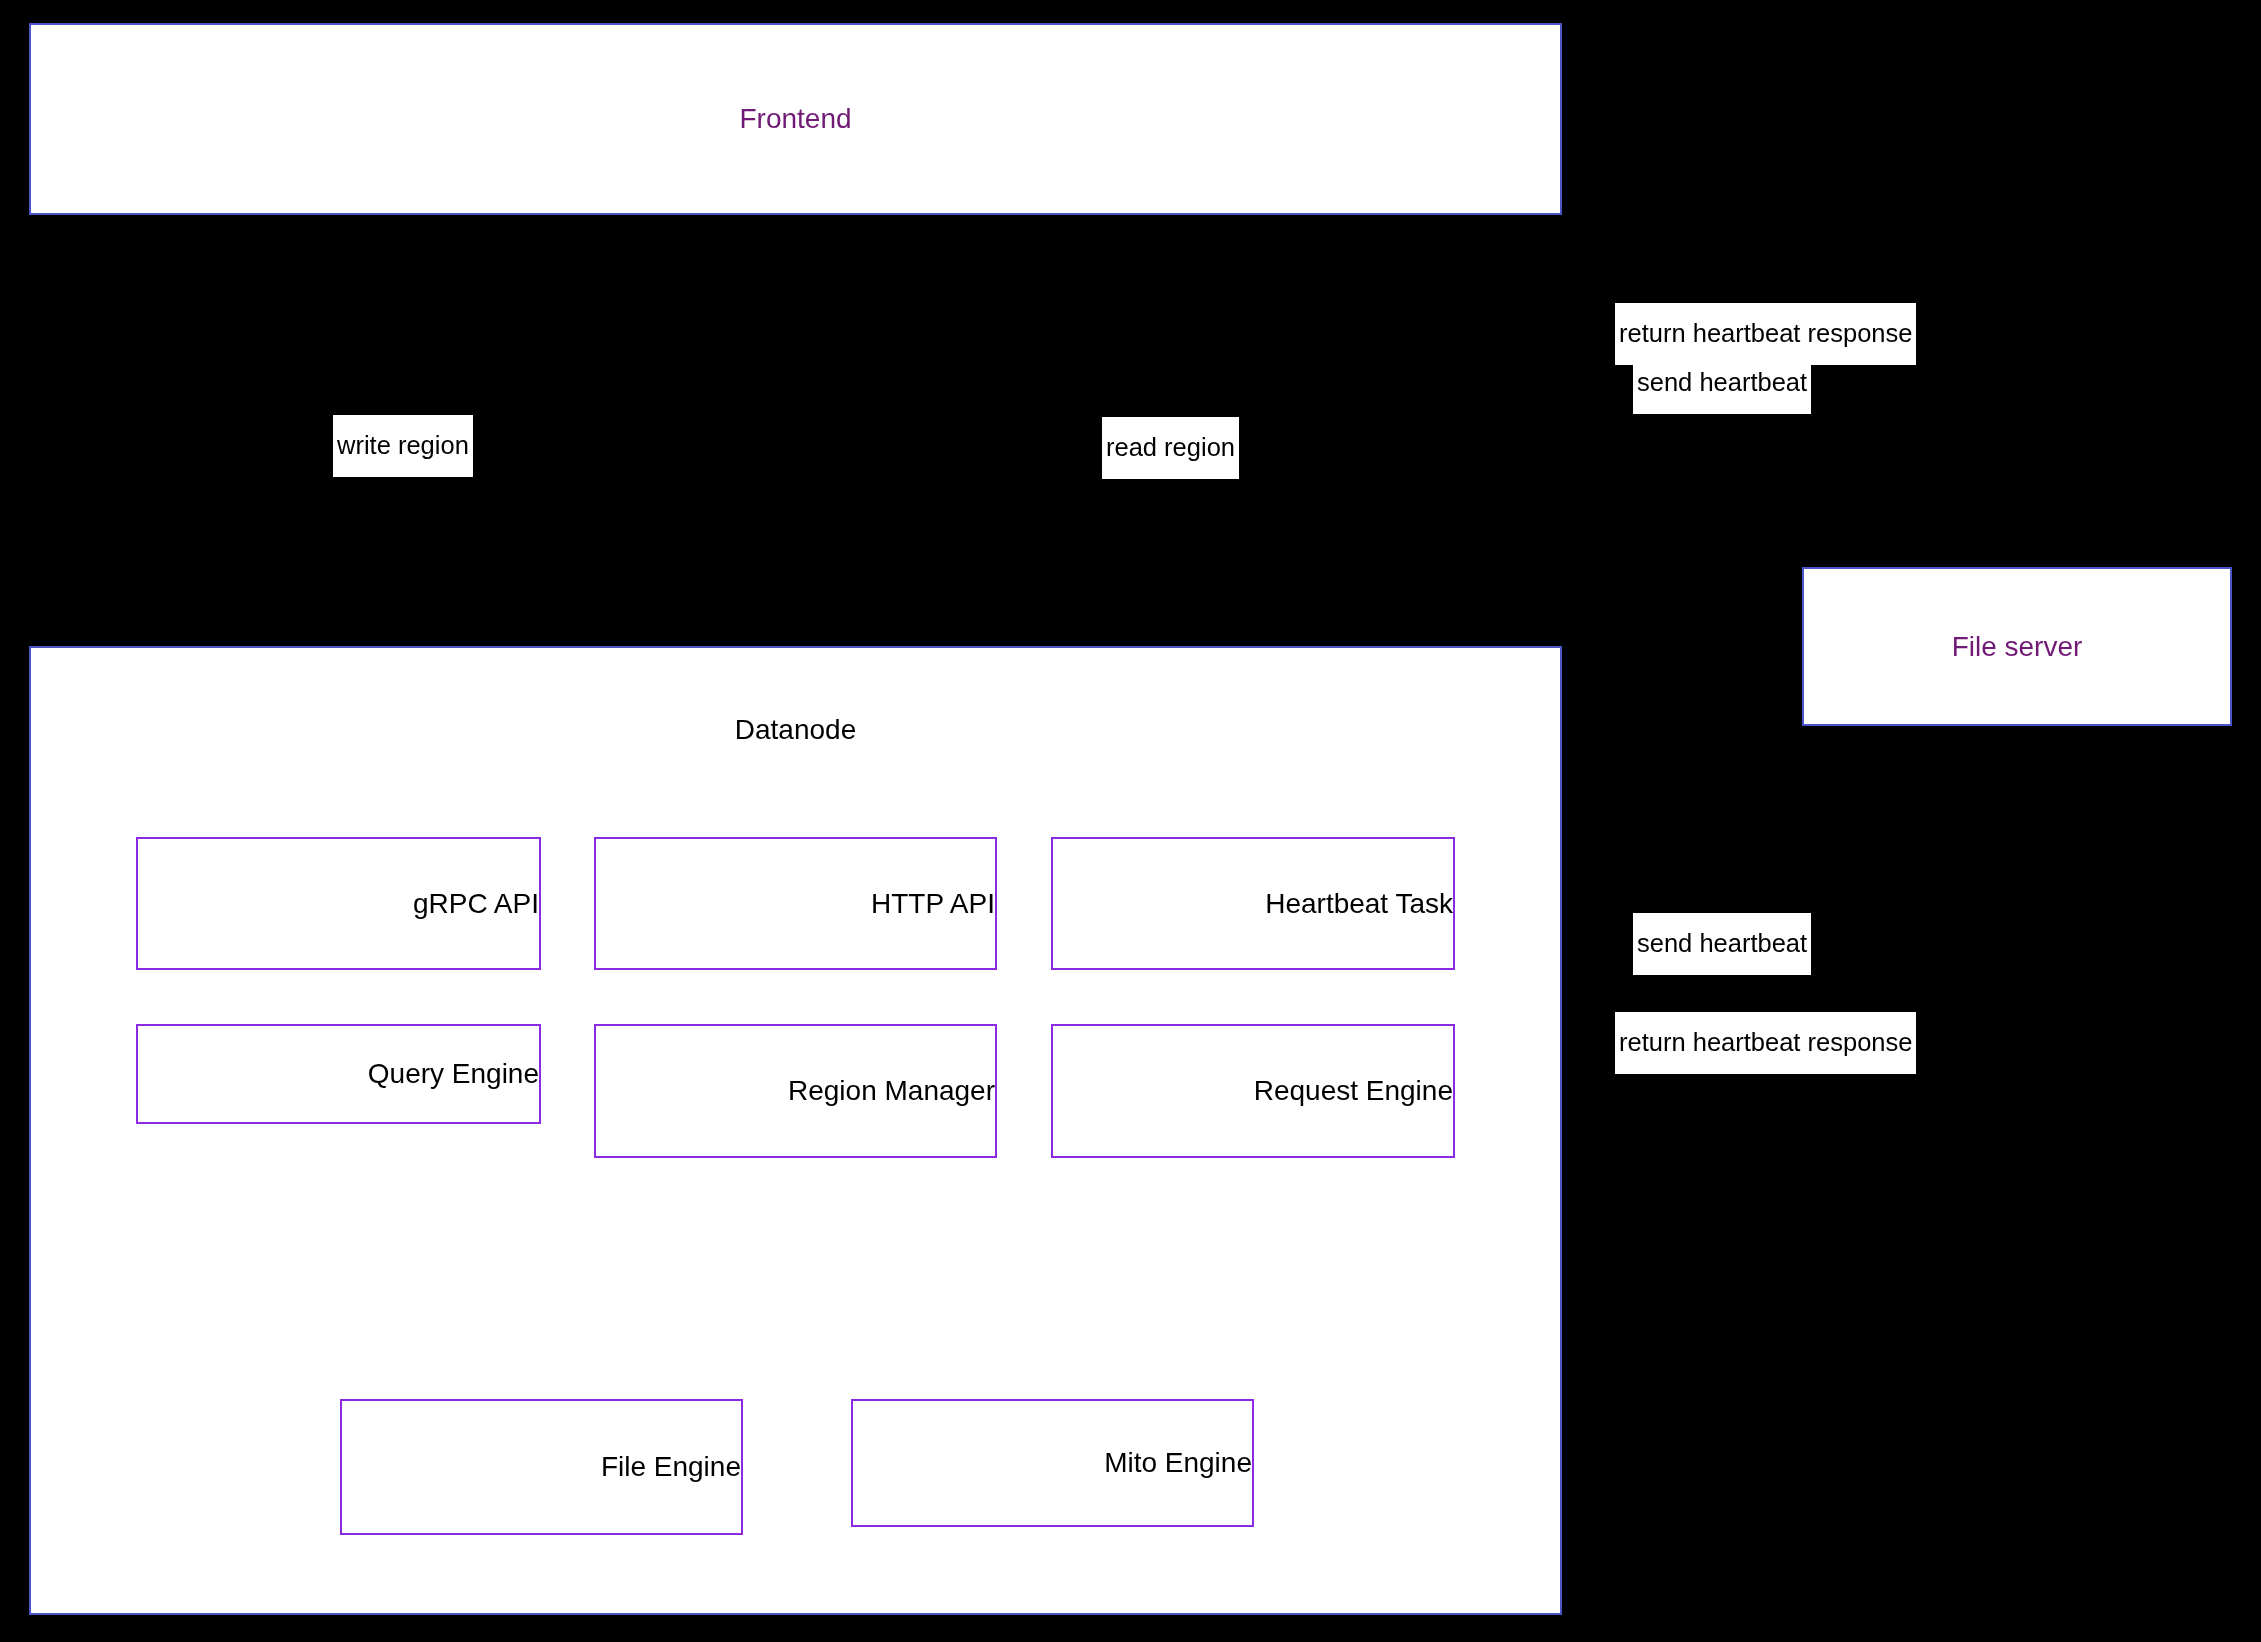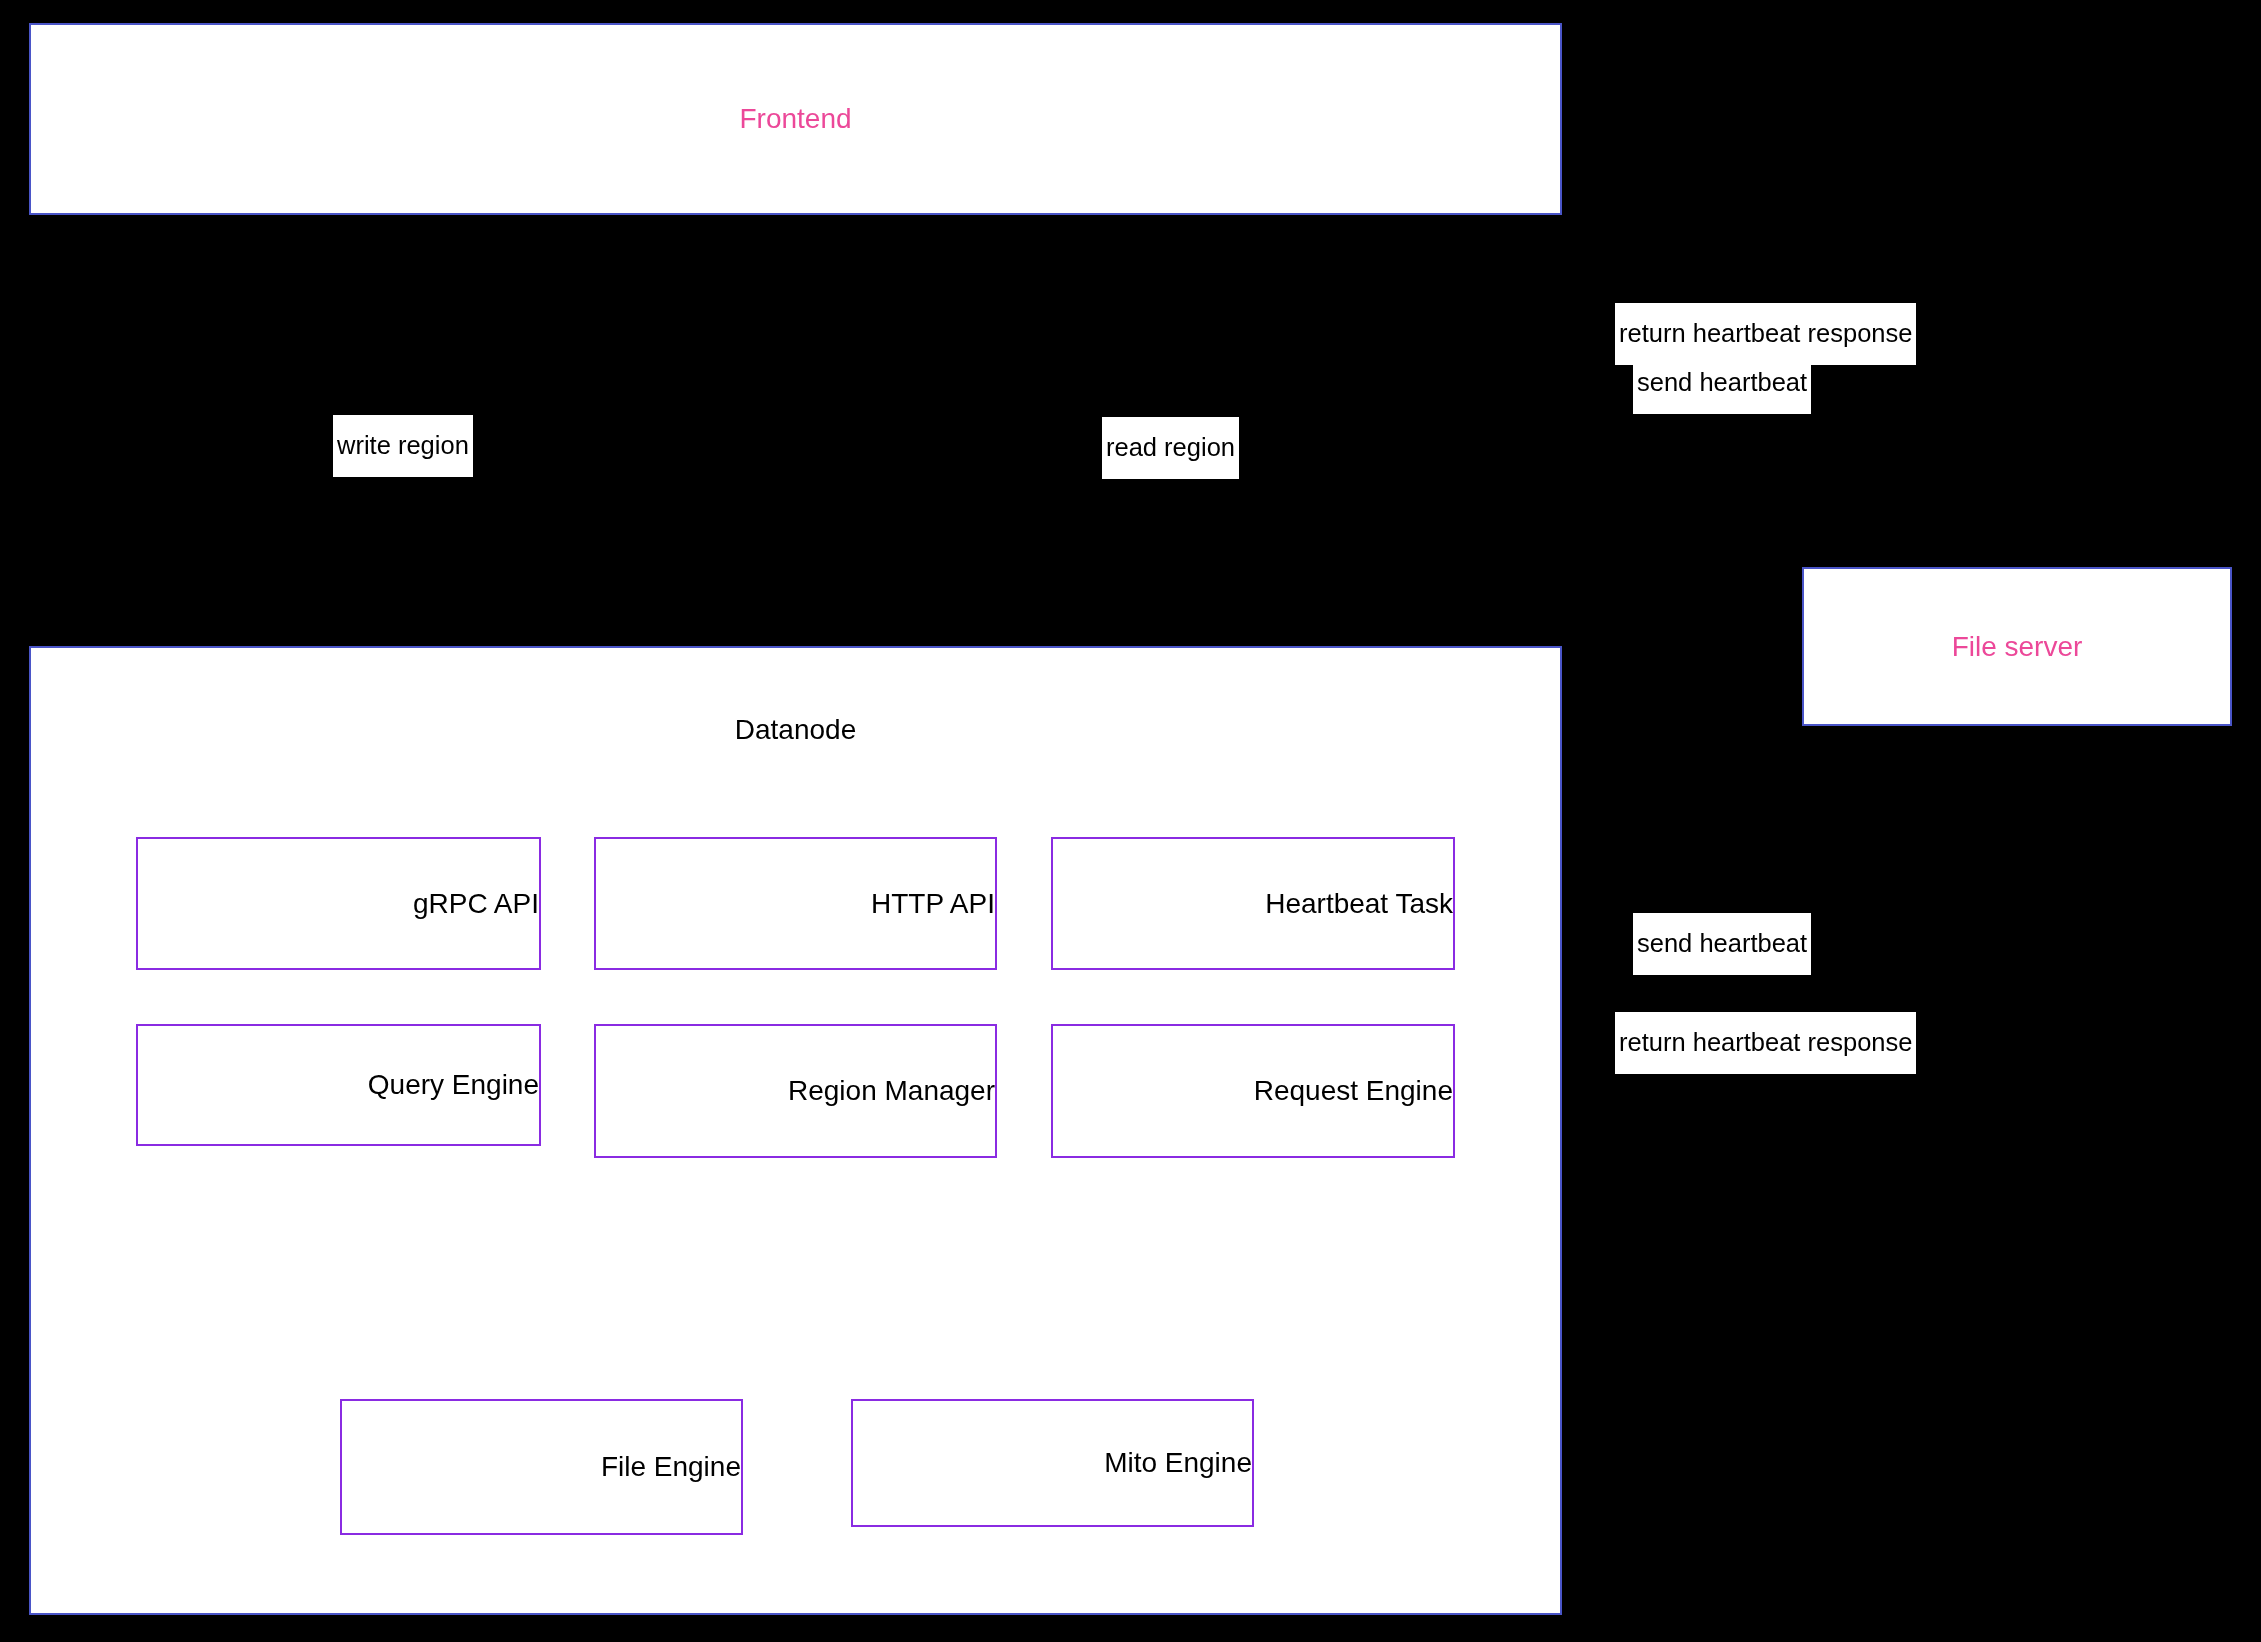--- a/index.html
+++ b/index.html
@@ -15,21 +15,21 @@
   }
 
   
   .node {
     position: absolute;
     background: #ffffff;
     border: 2px solid #4a55c8;
   }
   .node-label {
     font-size: 28px;
-    color: #ec4899;
+    color: #701a75;
   }
   .center-label {
     display: flex;
     align-items: center;
     justify-content: center;
     width: 100%;
     height: 100%;
   }
 
   .frontend   { left: 29px;   top: 23px;  width: 1533px; height: 192px; }
@@ -54,21 +54,21 @@
     display: flex;
     align-items: center;
     justify-content: flex-end;
     font-size: 28px;
     color: #000000;
   }
 
   .c-grpc      { left: 105px;  top: 189px;  width: 405px; height: 133px; }
   .c-http      { left: 563px;  top: 189px;  width: 403px; height: 133px; }
   .c-heartbeat { left: 1020px; top: 189px;  width: 404px; height: 133px; }
-  .c-query     { left: 105px;  top: 376px;  width: 405px; height: 122px; }
+  .c-query     { left: 105px;  top: 376px;  width: 405px; height: 100px; }
   .c-region    { left: 563px;  top: 376px;  width: 403px; height: 134px; }
   .c-request   { left: 1020px; top: 376px;  width: 404px; height: 134px; }
   .c-table     { left: 563px;  top: 565px;  width: 404px; height: 134px; }
   .c-file      { left: 309px;  top: 751px; width: 403px; height: 136px; }
   .c-mito      { left: 820px; top: 751px; width: 403px; height: 128px; }
 
   
   .edge-label {
     position: absolute;
     background: #ffffff;

